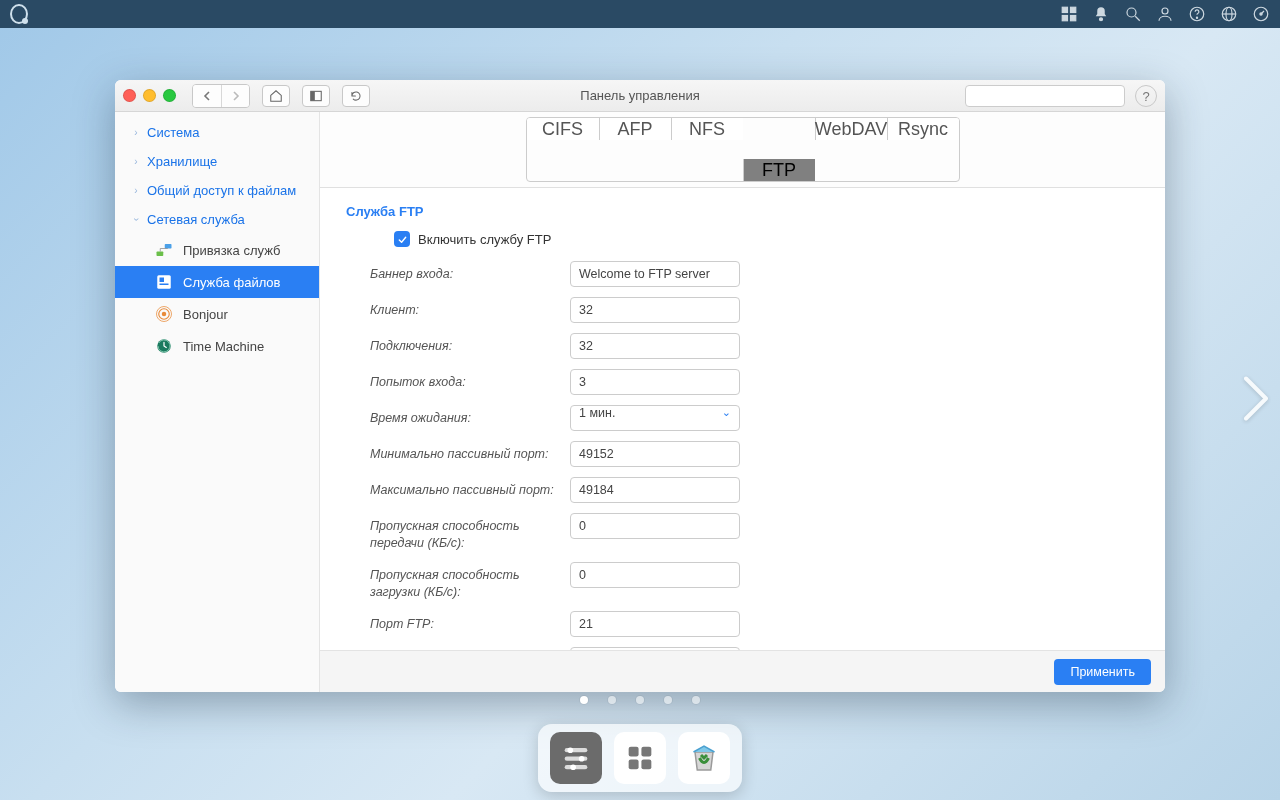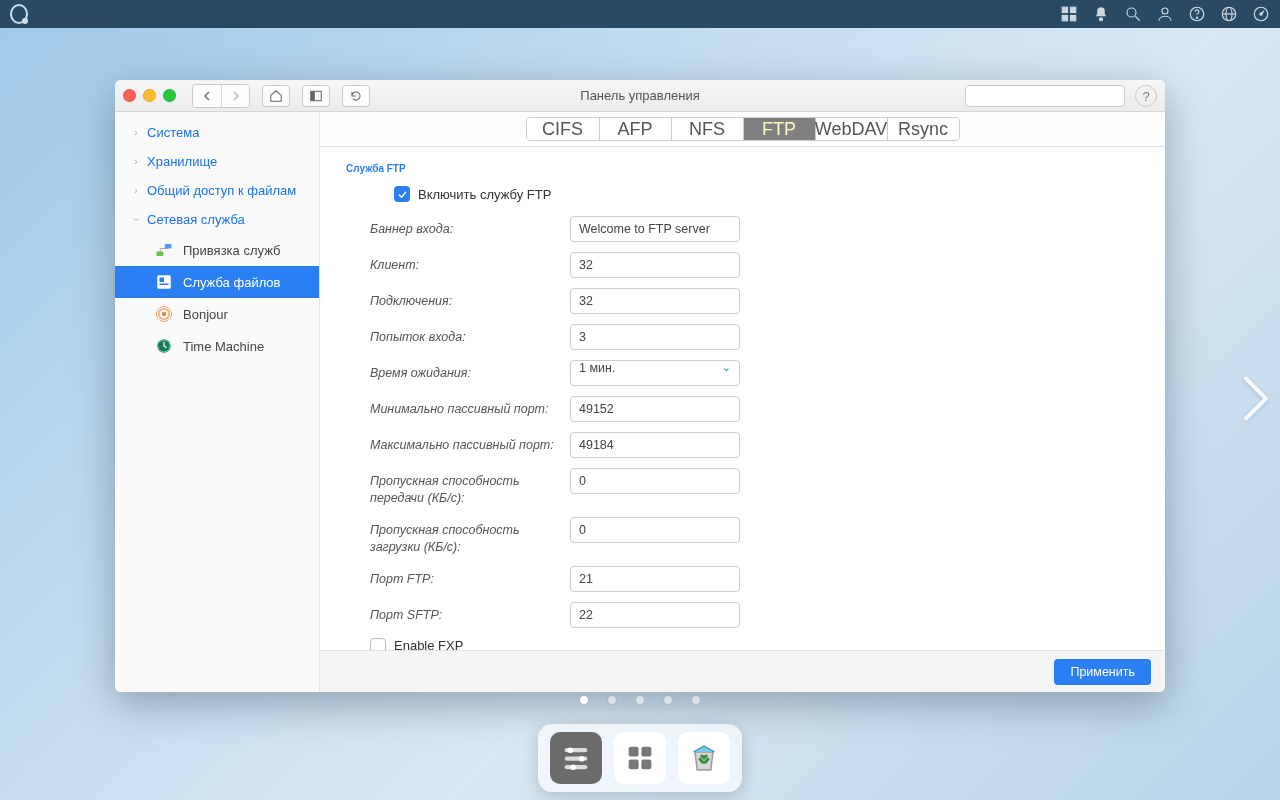--- a/index.html
+++ b/index.html
@@ -103,24 +103,24 @@
   .sb-cat .chev { width:10px; text-align:center; color:#9ab8dd; font-size:10px; }
   .sb-sub { display:flex; align-items:center; gap:10px; padding:7px 10px 7px 40px; color:#444; cursor:pointer; }
   .sb-sub.active { background:#2a7ff3; color:#fff; }
   .sb-ic { width:18px; height:18px; display:flex; align-items:center; justify-content:center; flex-shrink:0; }
 
   .content { flex:1; display:flex; flex-direction:column; min-width:0; }
   .tabbar { display:flex; justify-content:center; border-bottom:1px solid #e0e0e0; background:#fdfdfd; }
   .tabrow { display:flex; border:1px solid #ccc; border-radius:4px; overflow:hidden; margin:5px 0; }
   .tab { width:72px; height:22px; display:flex; align-items:center; justify-content:center; font-size:18px; color:#555; cursor:pointer; background:#fff; }
   .tab + .tab { border-left:1px solid #ccc; }
-  .tab.active { background:#808080; color:#fef9c3; }
+  .tab.active { background:#808080; color:#000000;margin-top:41px; }
 
   .pane { flex:1; overflow-y:auto; padding:16px 26px; }
-  .section-title { color:#2a7ff3; font-weight:600; font-size:10px; margin-bottom:12px; }
+  .section-title { color:#2a7ff3; font-weight:600; font-size:13px; margin-bottom:12px; }
 
   .chk-row { display:flex; align-items:center; gap:8px; margin-bottom:14px;padding-left:48px; }
   .chk { width:16px; height:16px; border-radius:4px; display:flex; align-items:center; justify-content:center; }
   .chk.checked { background:#2a7ff3; color:#fff; }
   .chk.unchecked { border:1px solid #bbb; background:#fff; }
 
   .form-row { display:flex; align-items:flex-start; margin-bottom:10px; padding-left:24px; }
   .form-label { width:200px; color:#555; font-size:12.5px; padding-top:5px; line-height:1.35;font-style:italic; }
   .text-input, .select-input {
     width:170px; height:26px; border:1px solid #ccc; border-radius:4px;

